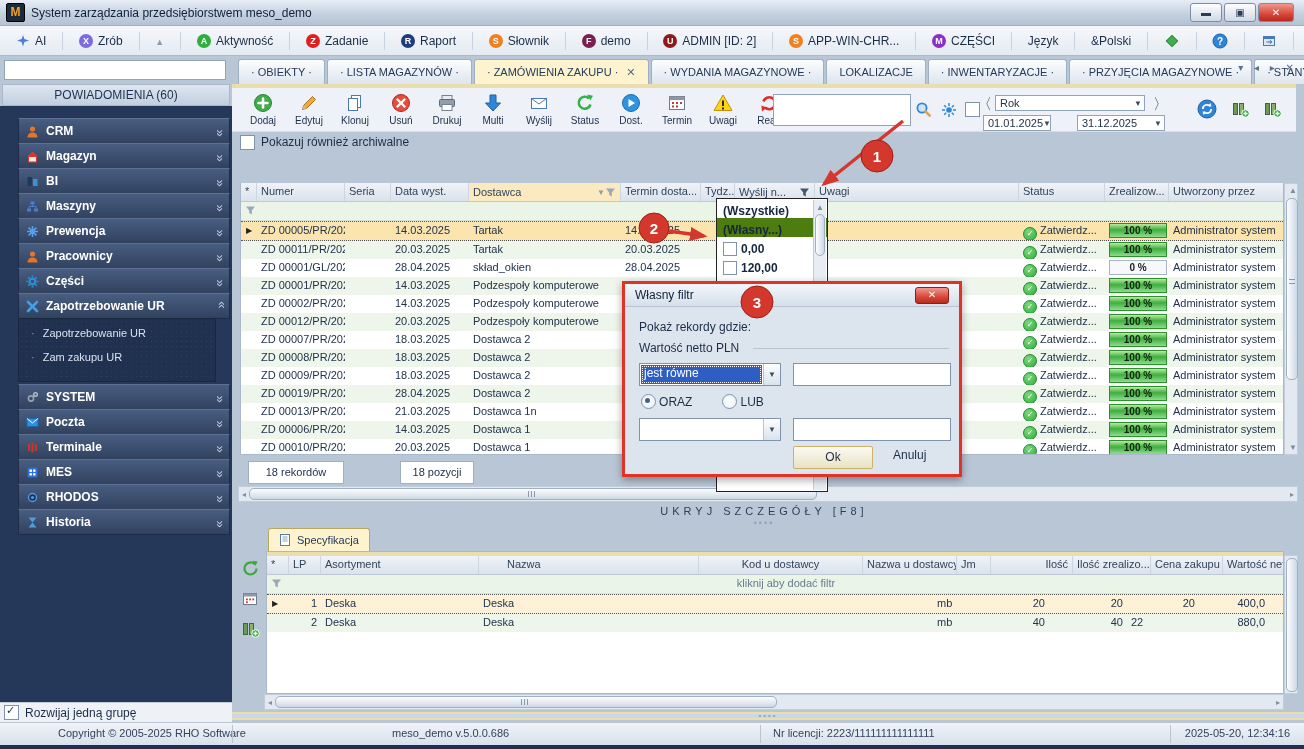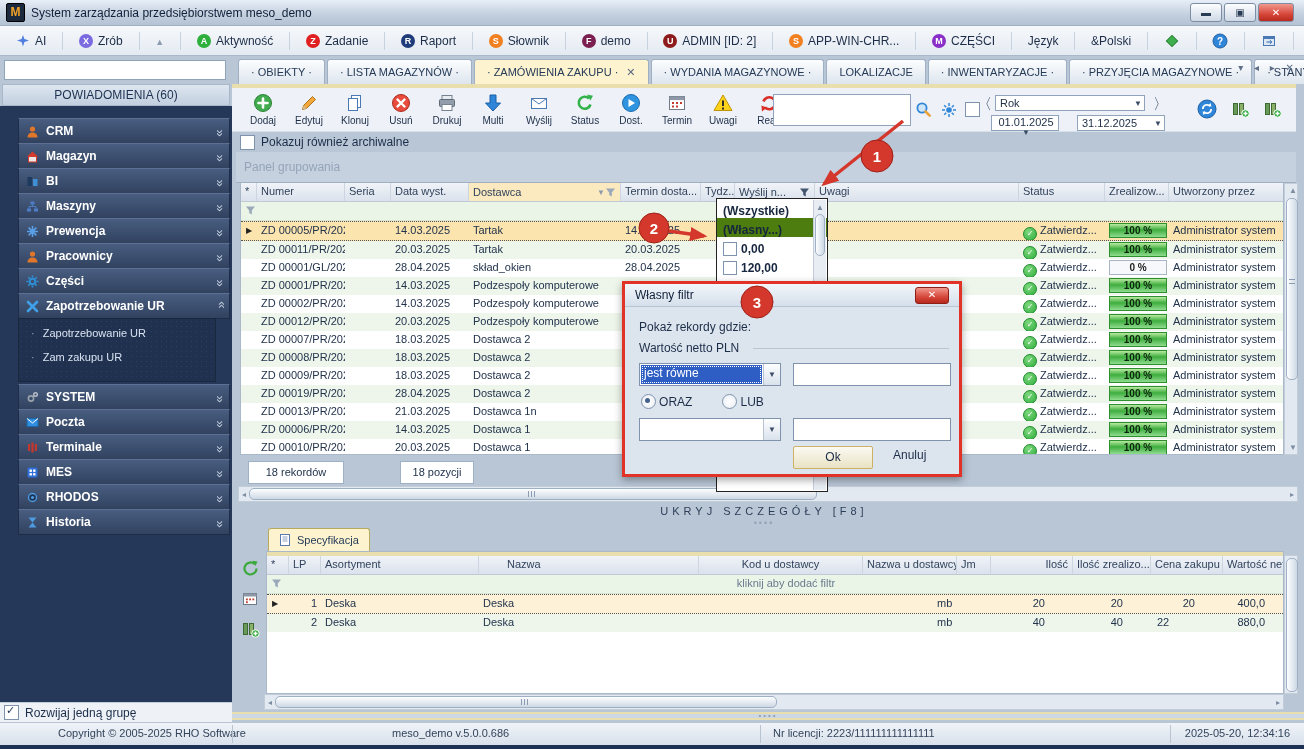--- a/index.html
+++ b/index.html
@@ -573,21 +573,21 @@
         </span>
       <span class="cb"></span>
     </div>
     <div id="period">
       <span class="chev abs" style="left:0;top:4px;">〈</span>
       <div class="combo abs" style="left:18px;top:4px;width:150px;">
         <span>Rok</span>
           <span class="darr">▼</span>
       </div>
       <span class="chev abs" style="left:176px;top:4px;">〉</span>
-      <div class="combo abs" style="left:14px;top:24px;width:68px;flex-direction:column;">
+      <div class="combo abs" style="left:6px;top:24px;width:68px;">
         <span>01.01.2025</span>
           <span class="darr">▼</span>
       </div>
       <div class="combo abs" style="left:100px;top:24px;width:88px;gap:8px;">
         <span>31.12.2025</span>
           <span class="darr">▼</span>
       </div>
     </div>
     <div id="tbright">
       <span>
@@ -613,23 +613,20 @@
             <circle cx="14.5" cy="13.5" r="3.8" fill="#3fae4c" stroke="#fff"></circle>
             <path d="M14.5 11.5v4M12.5 13.5h4" stroke="#fff" stroke-width="1.4"></path>
           </svg>
         </span>
     </div>
   </div>
 
   <div id="archrow" class="abs">
     <span class="cb"></span>
     <span>Pokazuj również archiwalne</span>
-  </div>
-  <div id="grouppanel" class="abs">
-    <span>Panel grupowania</span>
   </div>
 
   <div id="grid" class="abs">
       <div class="gr ghead">
         <div class="c" style="width:16px">*</div>
         <div class="c" style="width:88px">Numer</div>
         <div class="c" style="width:46px">Seria</div>
         <div class="c" style="width:78px">Data wyst.</div>
         <div class="c hl" style="width:152px">
           <span>Dostawca</span>
@@ -980,21 +977,21 @@
       <div class="gr row-g" style="background:">
         <div class="c ind" style="width:22px;"></div>
         <div class="c" style="width:32px;text-align:right;">2</div>
         <div class="c" style="width:158px;">Deska</div>
         <div class="c" style="width:196px;">Deska</div>
         <div class="c" style="width:164px;"></div>
         <div class="c" style="width:94px;"></div>
         <div class="c" style="width:34px;">mb</div>
         <div class="c" style="width:82px;text-align:right;">40</div>
         <div class="c" style="width:78px;text-align:right;">40</div>
-        <div class="c" style="width:72px;text-align:center;">22</div>
+        <div class="c" style="width:72px;text-align:left;">22</div>
         <div class="c" style="width:70px;text-align:right;">880,0</div>
       </div>
     </div>
   <div class="vscroll abs" style="left:1284px;top:555px;width:14px;height:139px;">
     <div class="vthumb" style="top:2px;height:132px;"></div>
   </div>
   <div class="hscroll abs" style="left:264px;top:694px;width:1020px;height:16px;">
     <span class="sarr" style="margin:0 3px;">◂</span>
     <div class="hthumb" style="width:500px;">
         <i style="left:245px;"></i>

